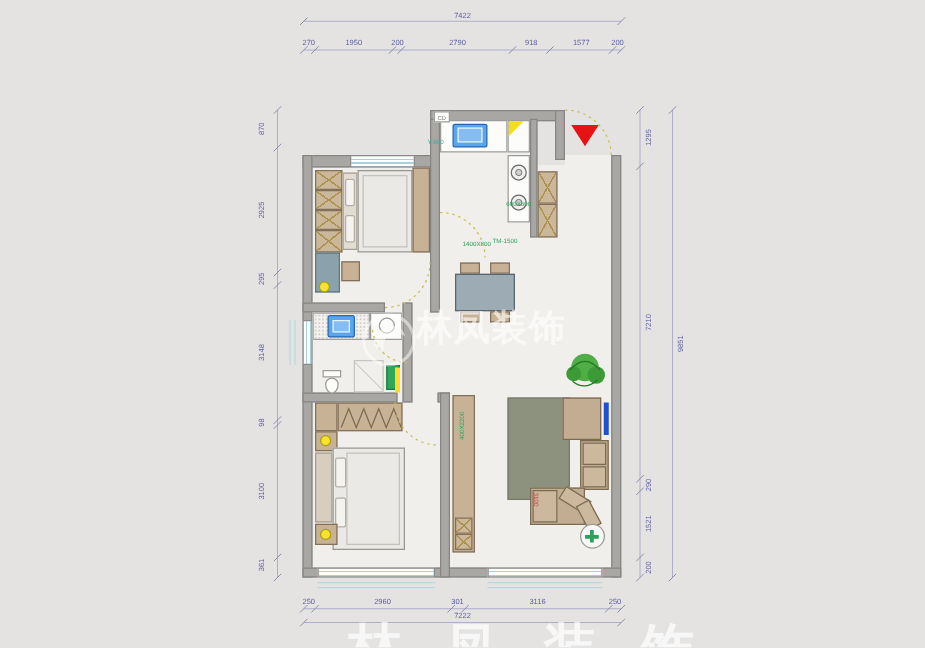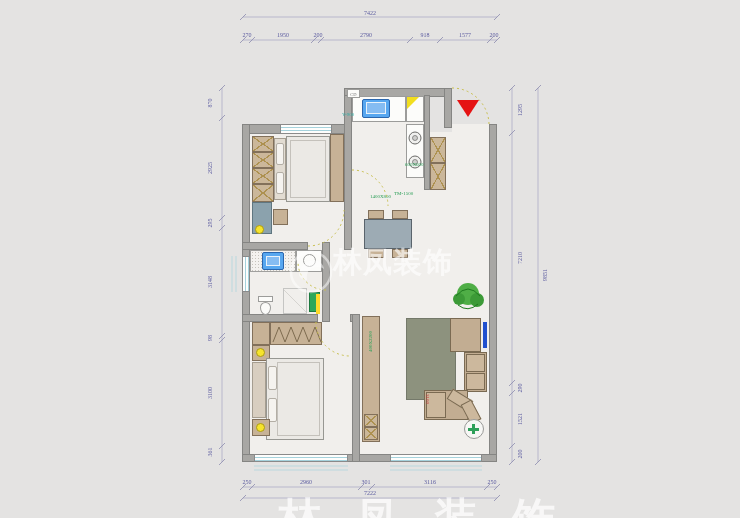--- a/index.html
+++ b/index.html
@@ -1,17 +1,17 @@
 <!DOCTYPE html>
 <html><head>
 <meta charset="utf-8">
 <style>
   html,body{margin:0;padding:0;background:#e4e3e2;}
   #stage{position:relative;width:692px;height:518px;background:#e4e3e2;overflow:hidden;
-         font-family:Liberation Serif, serif;}
+         font-family:Liberation Sans, sans-serif;}
   .abs{position:absolute;}
   .floor{background:#f1efec;}
   .wall{background:#a8a7a4;border:1px solid #858583;box-sizing:border-box;}
   .win{background:#fdfdfc;border:1px solid #8a8a8a;box-sizing:border-box;
        background-image:repeating-linear-gradient(to bottom,transparent 0 2px,#a5d2dc 2px 3px);}
   .winv{background:#fdfdfc;border:1px solid #8a8a8a;box-sizing:border-box;
        background-image:repeating-linear-gradient(to right,transparent 0 2px,#a5d2dc 2px 3px);}
   .tan{background:#c7b296;border:1px solid #82705a;box-sizing:border-box;}
   .xcell{background:#cbb79a;border:1px solid #82705a;box-sizing:border-box;background-image:
     linear-gradient(to top right,transparent calc(50% - .6px),#ad9150 calc(50% - .6px),#ad9150 calc(50% + .6px),transparent calc(50% + .6px)),

